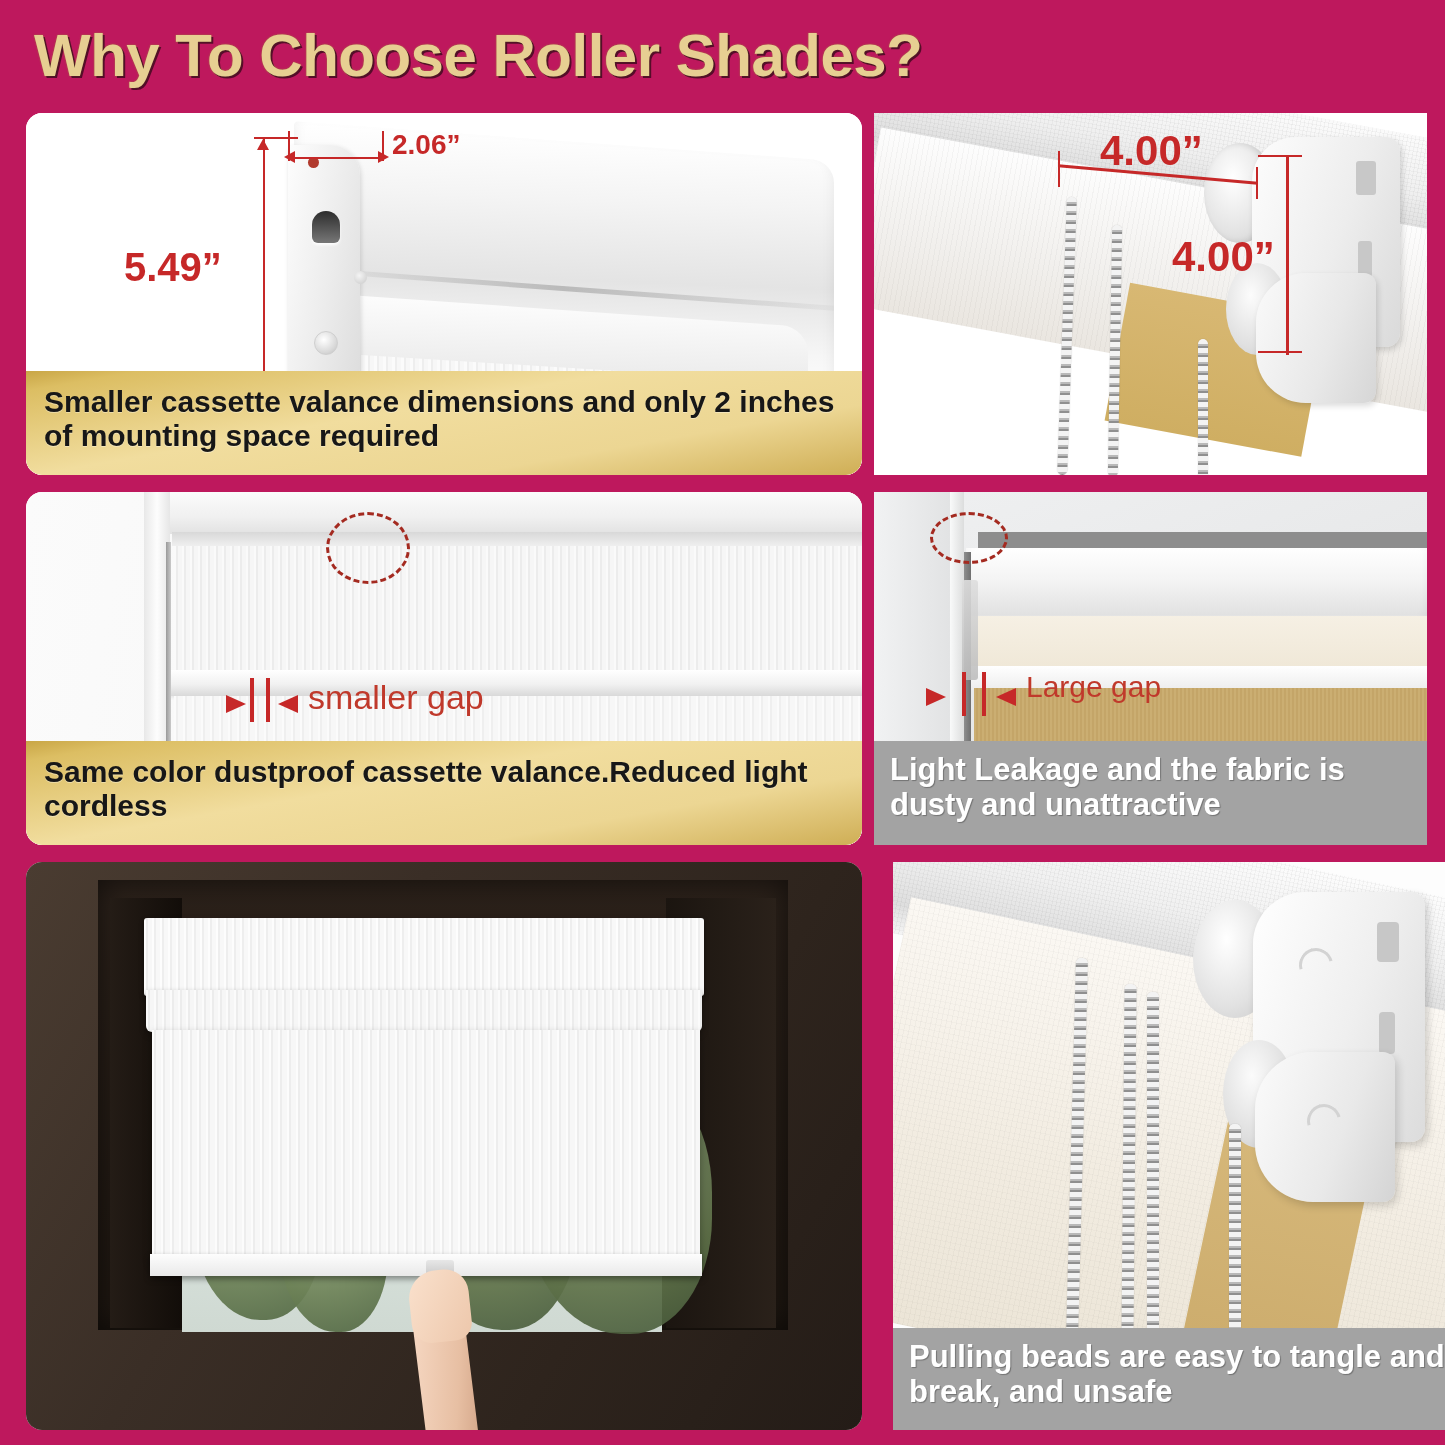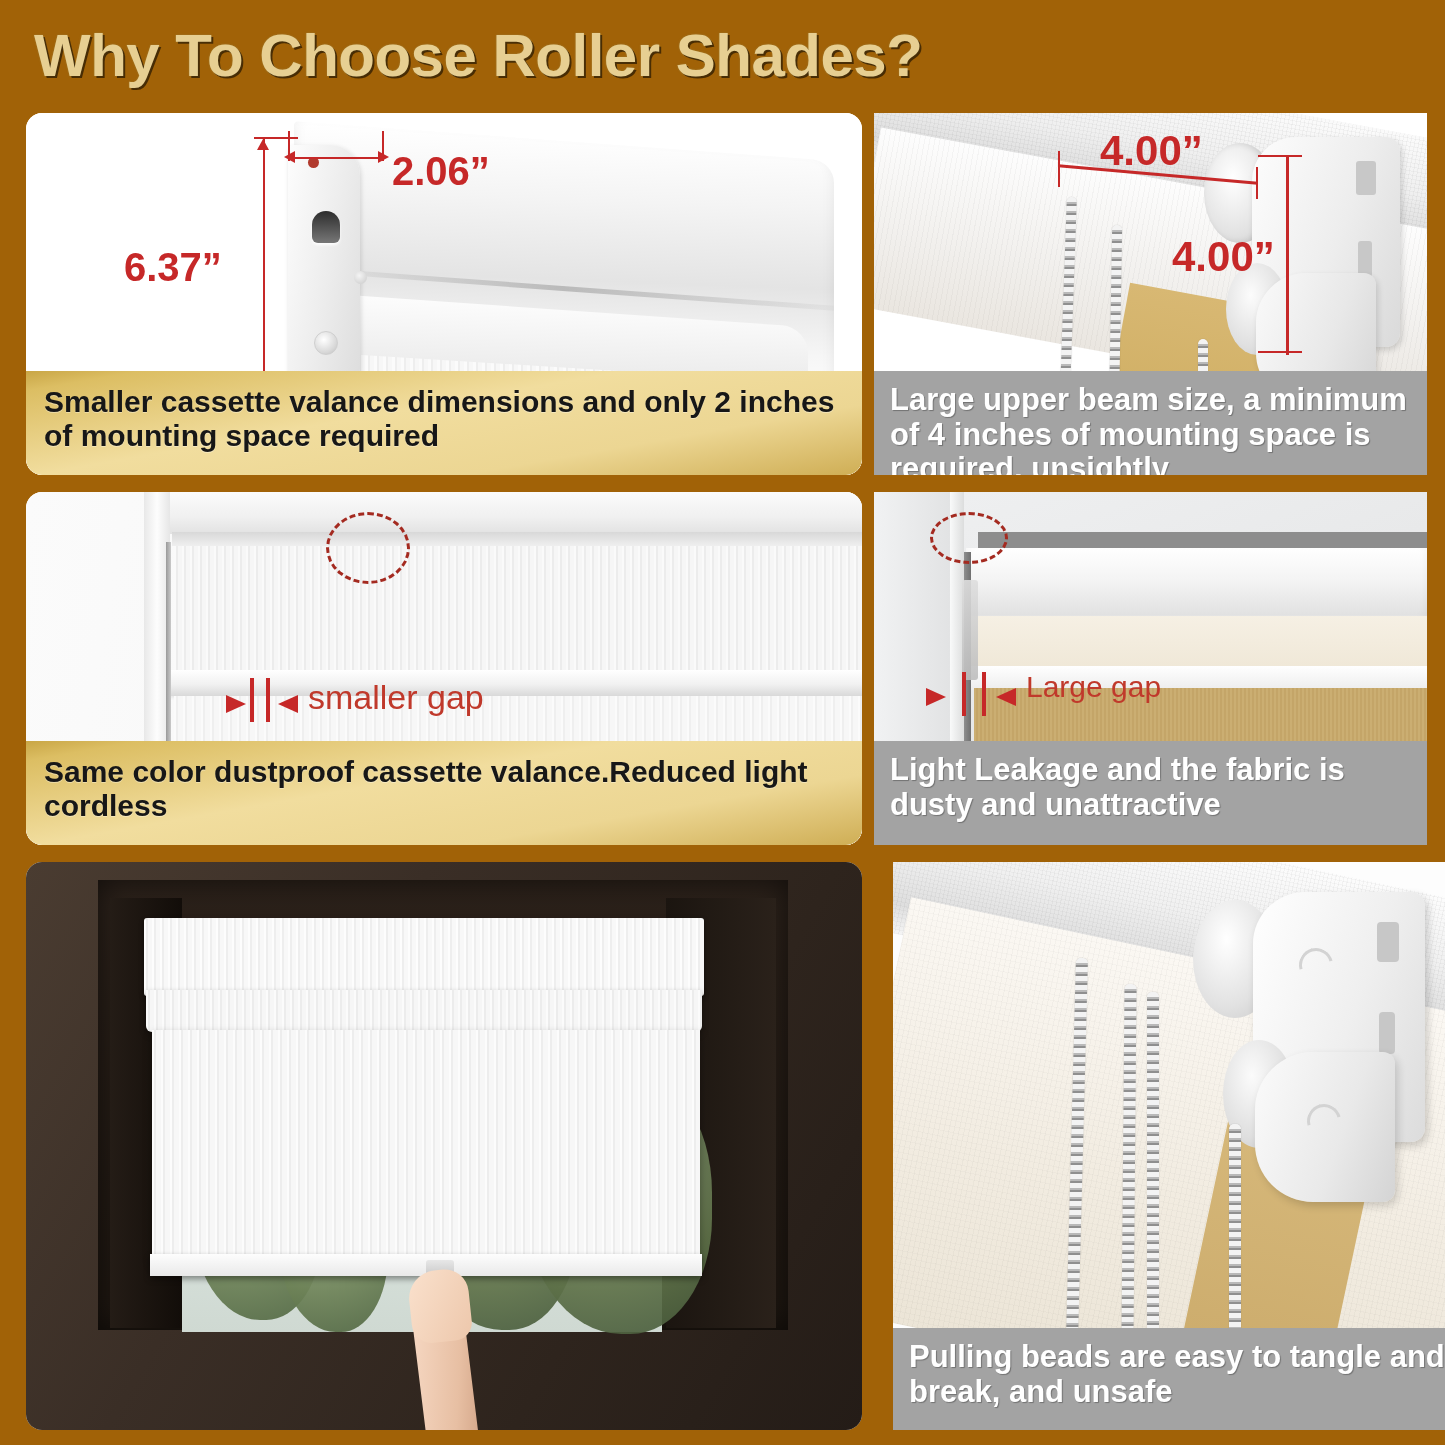--- a/index.html
+++ b/index.html
@@ -2,21 +2,21 @@
 <html><head>
 <meta charset="utf-8">
 <style>
   * { box-sizing: border-box; margin: 0; padding: 0; }
   html, body {
     width: 1445px; height: 1445px;
     background: #262626;
     font-family: "Liberation Sans", sans-serif;
     overflow: hidden;
   }
-  .page { position: relative; width: 1445px; height: 1445px; background: #a16207; }
+  .page { position: relative; width: 1445px; height: 1445px; background: #be185d; }
 
   
   .title {
     position: absolute; left: 34px; top: 18px;
     width: 1000px; height: 76px;
     font-size: 60px; font-weight: bold; letter-spacing: -0.5px;
     color: #e7cf92;
     line-height: 76px; white-space: nowrap;
     text-shadow: 2px 2px 0 rgba(0,0,0,.55), 0 0 2px rgba(160,130,60,.9);
   }
@@ -356,28 +356,28 @@
         <div class="val-slot"></div>
         <div class="val-screw"></div>
         <div class="val-screw2"></div>
         <div class="val-dot"></div>
 
         <div class="dim dim-h" style="left:262px; top:44px; width:96px;"></div>
         <div class="arr arr-left" style="left:258px; top:38px;"></div>
         <div class="arr arr-right" style="left:352px; top:38px;"></div>
         <div class="dim dim-v" style="left:262px; top:18px; height:30px;"></div>
         <div class="dim dim-v" style="left:356px; top:18px; height:30px;"></div>
-        <div class="dimtext" style="left:366px; top:16px; font-size:40px;margin-top:20px;">2.06”</div>
+        <div class="dimtext" style="left:366px; top:16px; font-size:28px;">2.06”</div>
 
         <div class="dim dim-v" style="left:237px; top:24px; height:270px;"></div>
         <div class="dim dim-h" style="left:228px; top:24px; width:44px;"></div>
         <div class="dim dim-h" style="left:228px; top:292px; width:44px;"></div>
         <div class="arr arr-up" style="left:231px; top:26px;"></div>
         <div class="arr arr-down" style="left:231px; top:279px;"></div>
-        <div class="dimtext" style="left:98px; top:132px; font-size:40px;">6.37”</div>
+        <div class="dimtext" style="left:98px; top:132px; font-size:40px;">5.49”</div>
       </div>
     </div>
     <div class="caption gold">Smaller cassette valance dimensions and only 2 inches of mounting space required</div>
   </div>
 
   <div class="panel p2">
     <div class="photo">
       <div class="rs-bg"></div>
       <div class="rs-tube"></div>
       <div class="rs-fab-w"></div>
@@ -397,21 +397,20 @@
       <div class="dim dim-h" style="left:184px; top:60px; width:200px; height:3px; transform:rotate(5deg);"></div>
       <div class="dim dim-v" style="left:184px; top:38px; height:36px;"></div>
       <div class="dim dim-v" style="left:382px; top:54px; height:32px;"></div>
       <div class="dimtext" style="left:226px; top:14px; font-size:42px;">4.00”</div>
 
       <div class="dim dim-v" style="left:412px; top:42px; height:200px; width:3px;"></div>
       <div class="dim dim-h" style="left:384px; top:42px; width:44px;"></div>
       <div class="dim dim-h" style="left:384px; top:238px; width:44px;"></div>
       <div class="dimtext" style="left:298px; top:120px; font-size:42px;">4.00”</div>
     </div>
-    <div class="caption gray">Large upper beam size, a minimum of 4 inches of mounting space is required, unsightly</div>
   </div>
 
   <div class="panel rounded p3">
     <div class="photo">
       <div class="w3-wall"></div>
       <div class="w3-frame-top"></div>
       <div class="w3-frame-l"></div>
       <div class="w3-head"></div>
       <div class="w3-fab1"></div>
       <div class="w3-rail"></div>

